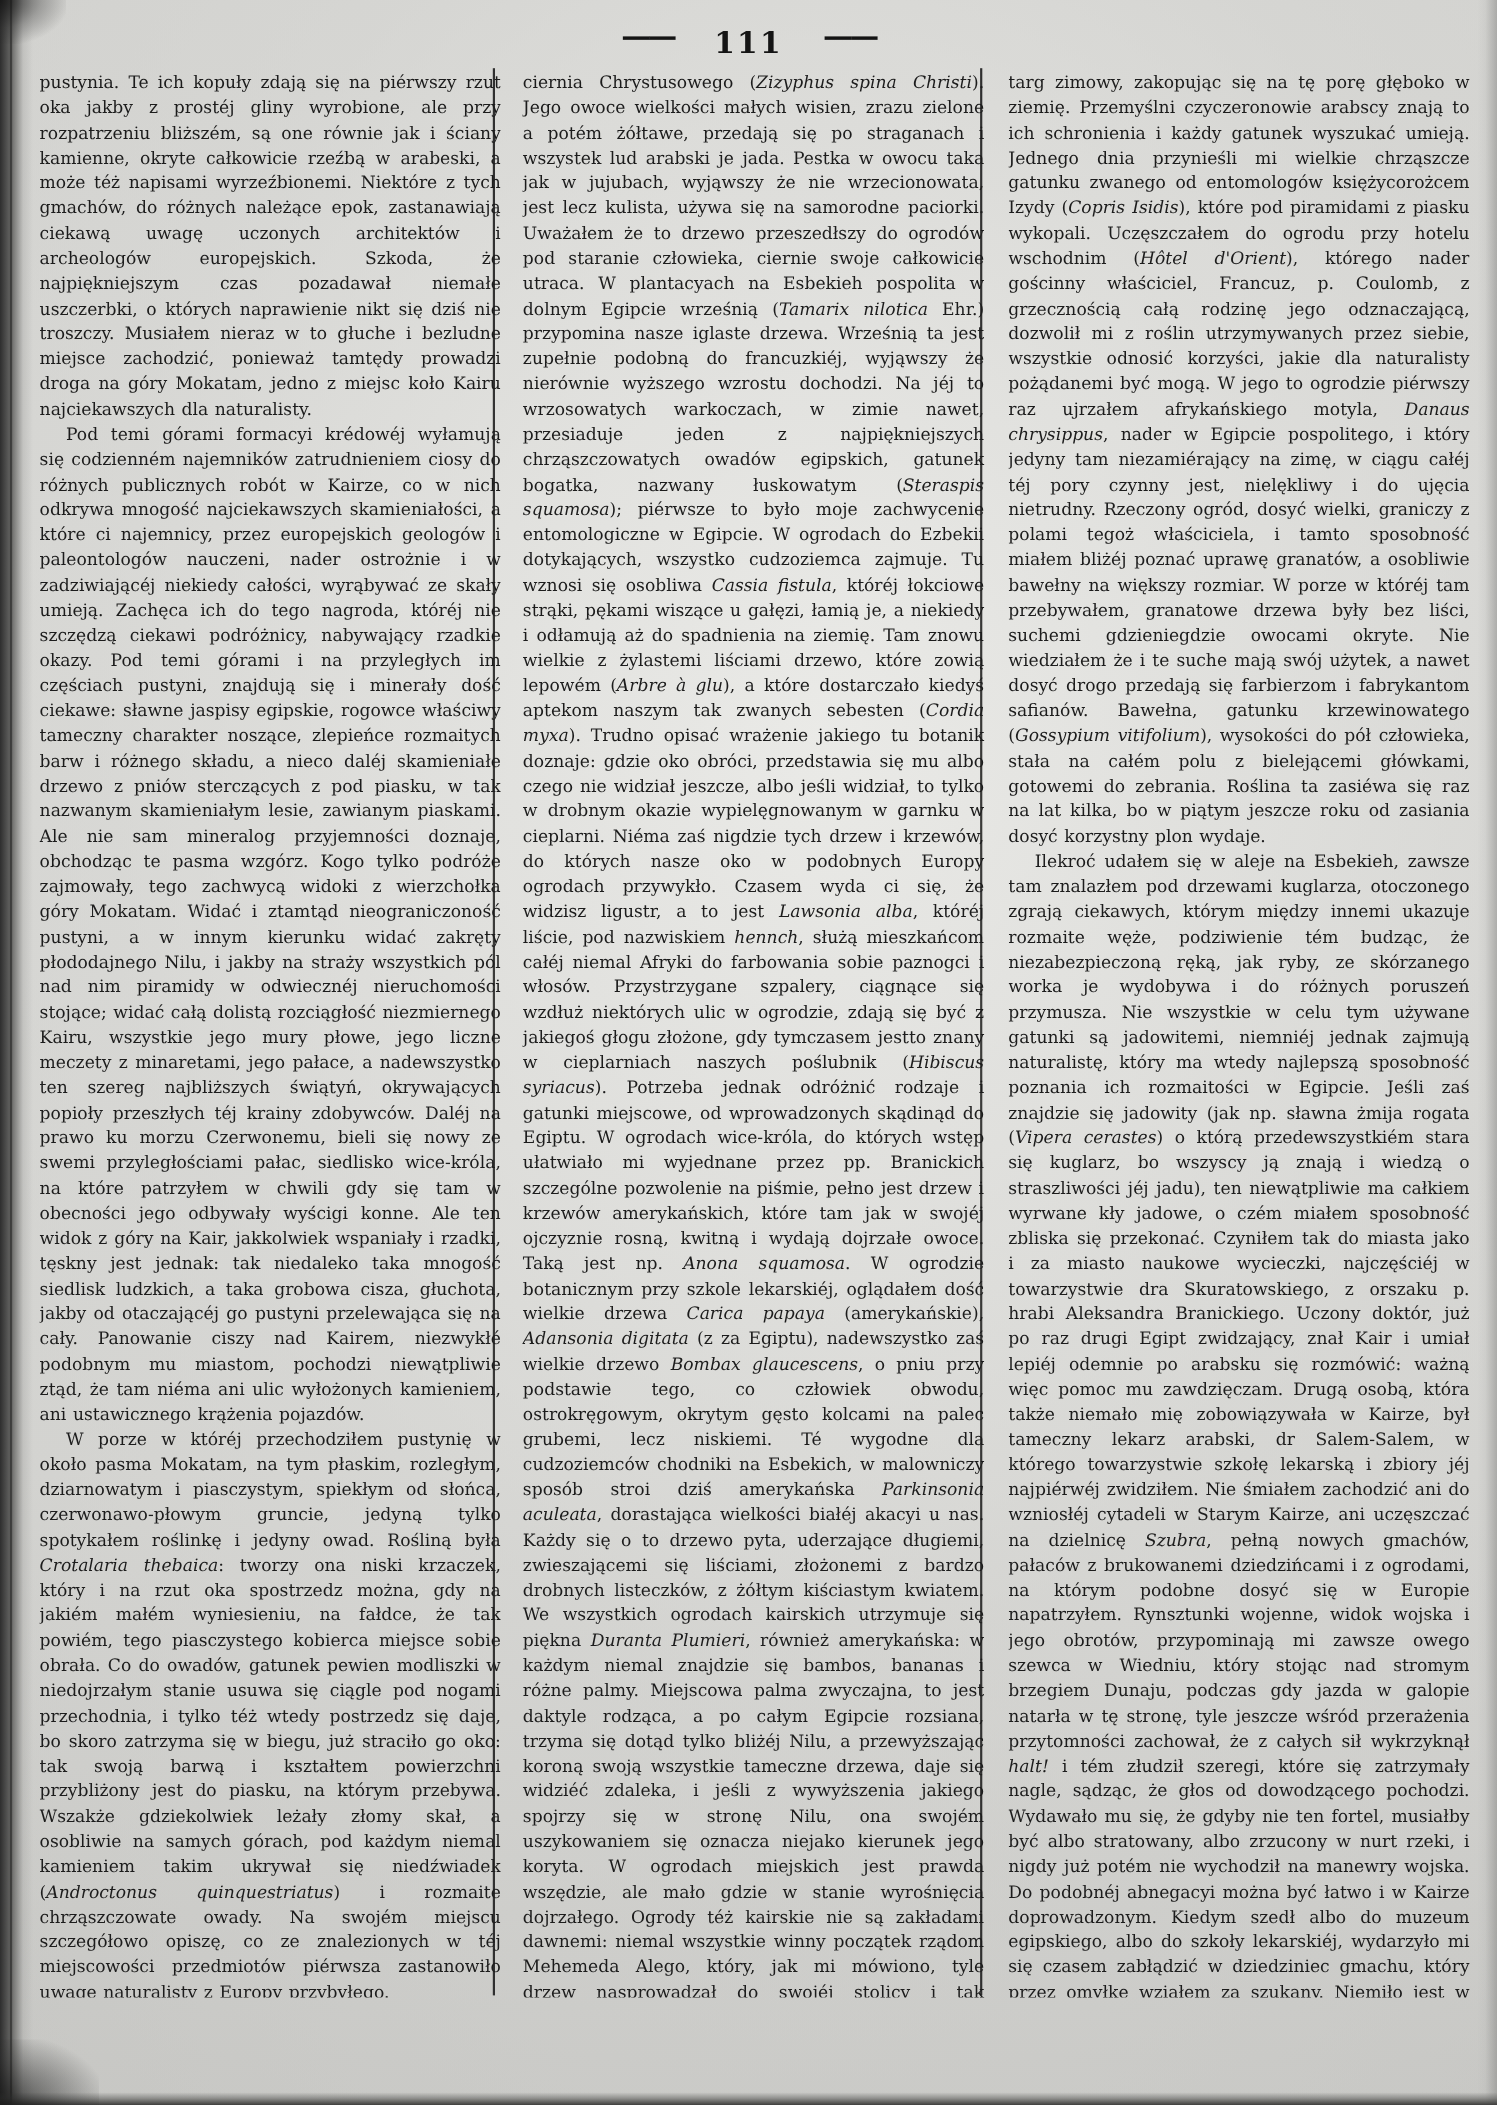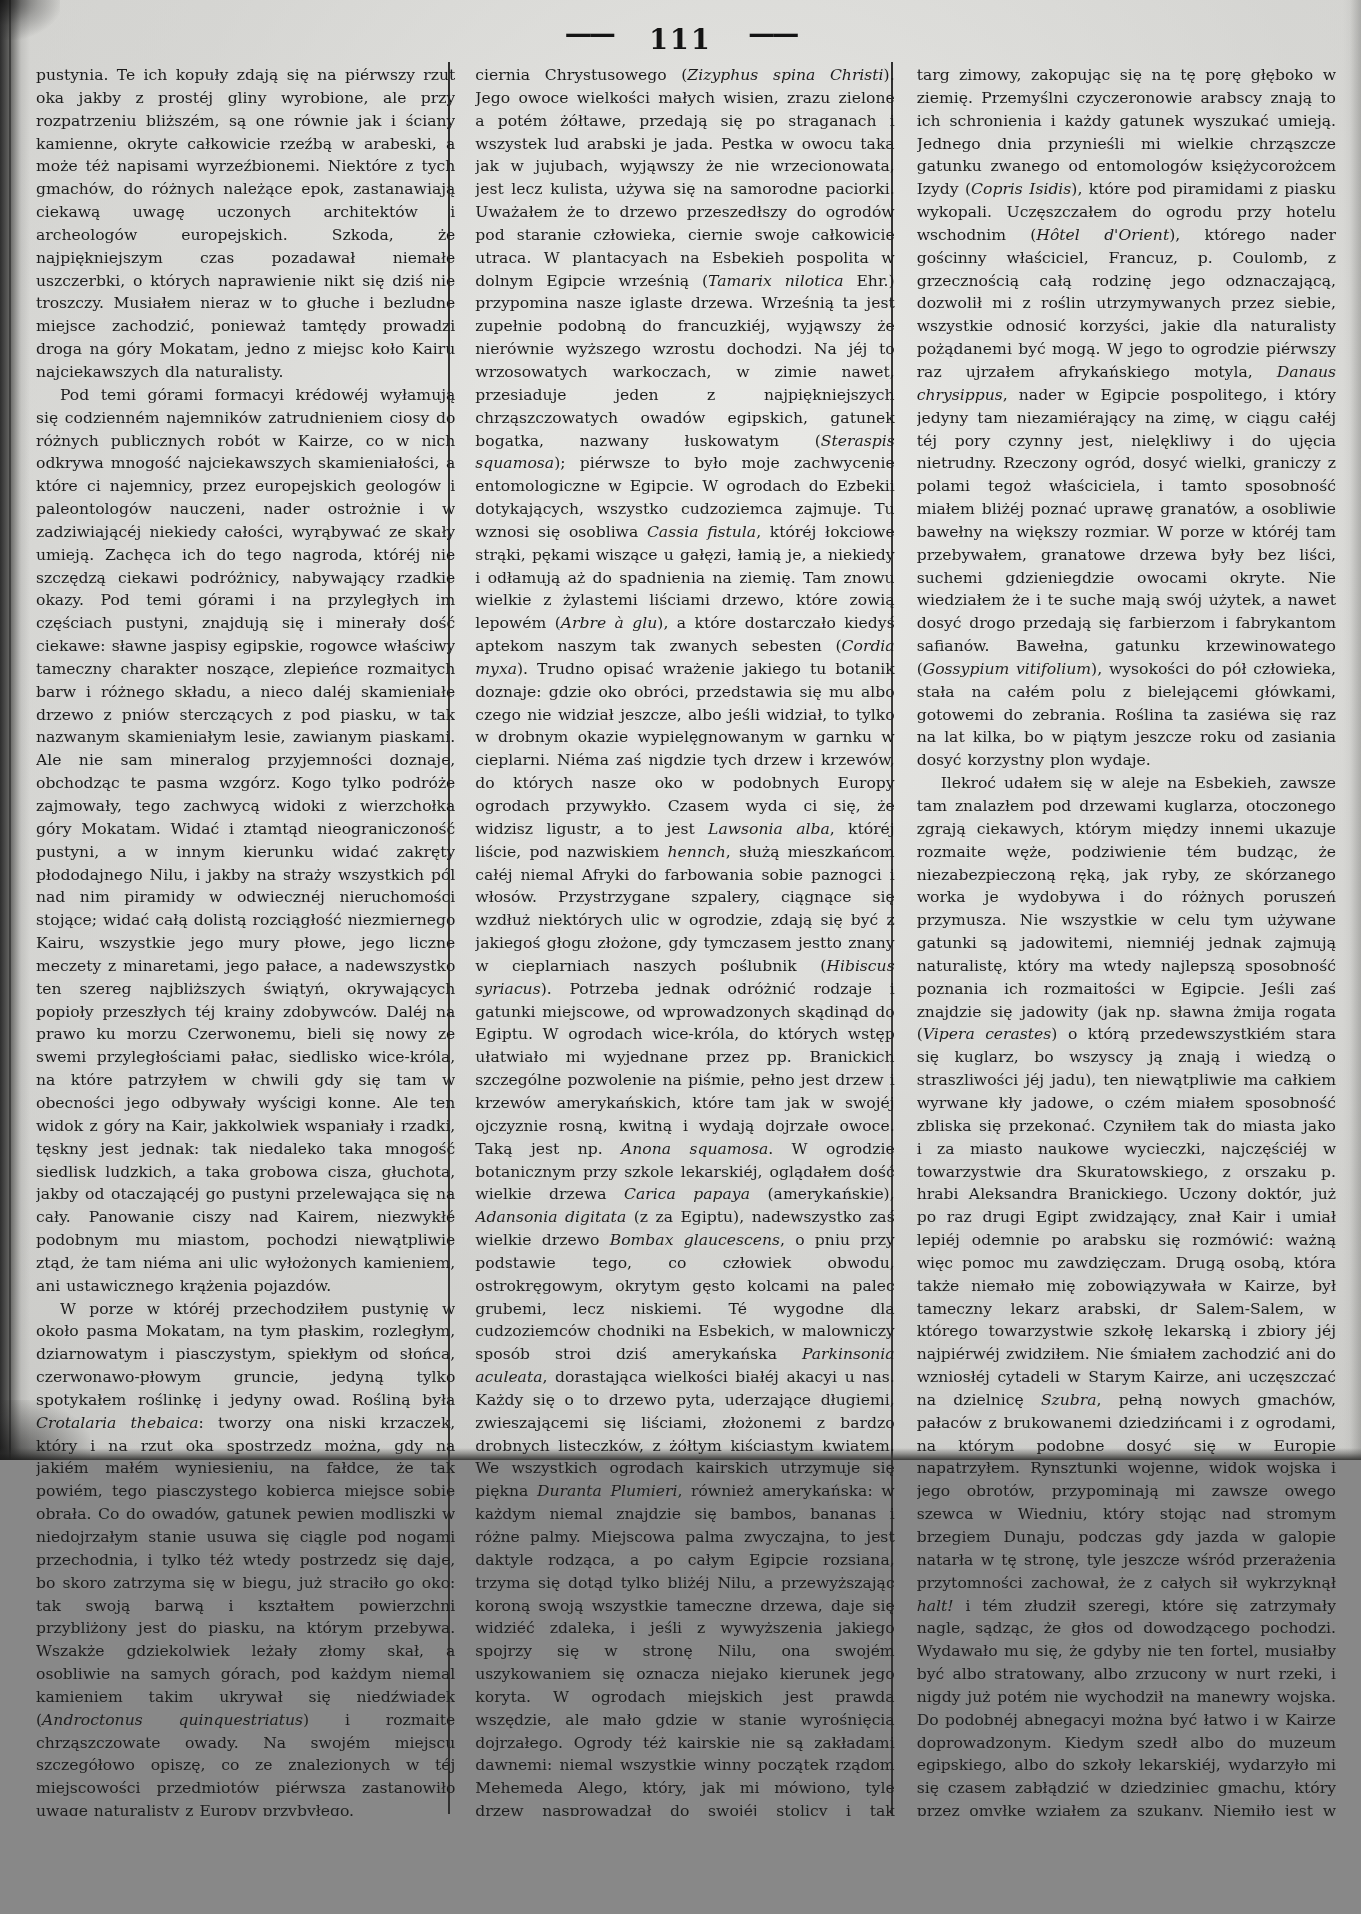--- a/index.html
+++ b/index.html
@@ -6,21 +6,21 @@
     margin: 0;
     padding: 0;
     width: 1361px;
     height: 1914px;
     overflow: hidden;
     background: #888;
   }
   .scan-page {
     position: relative;
     width: 1361px;
-    height: 1460px;
+    height: 1914px;
     background:
       radial-gradient(ellipse 1200px 1500px at 55% 35%, rgba(236,236,233,.9) 0%, rgba(216,216,213,.55) 55%, rgba(200,200,197,.35) 100%),
       linear-gradient(180deg, #d2d2cf 0%, #d8d8d5 30%, #d3d3d0 70%, #c6c6c3 100%);
     font-family: "DejaVu Serif", "Liberation Serif", serif;
     color: #1c1c1c;
   }
   
   .edge-left {
     position: absolute; left: 0; top: 0; width: 30px; height: 100%;
     background: linear-gradient(90deg, #2e2e2e 0%, #6a6a68 35%, rgba(160,160,158,.35) 70%, rgba(200,200,200,0) 100%);

